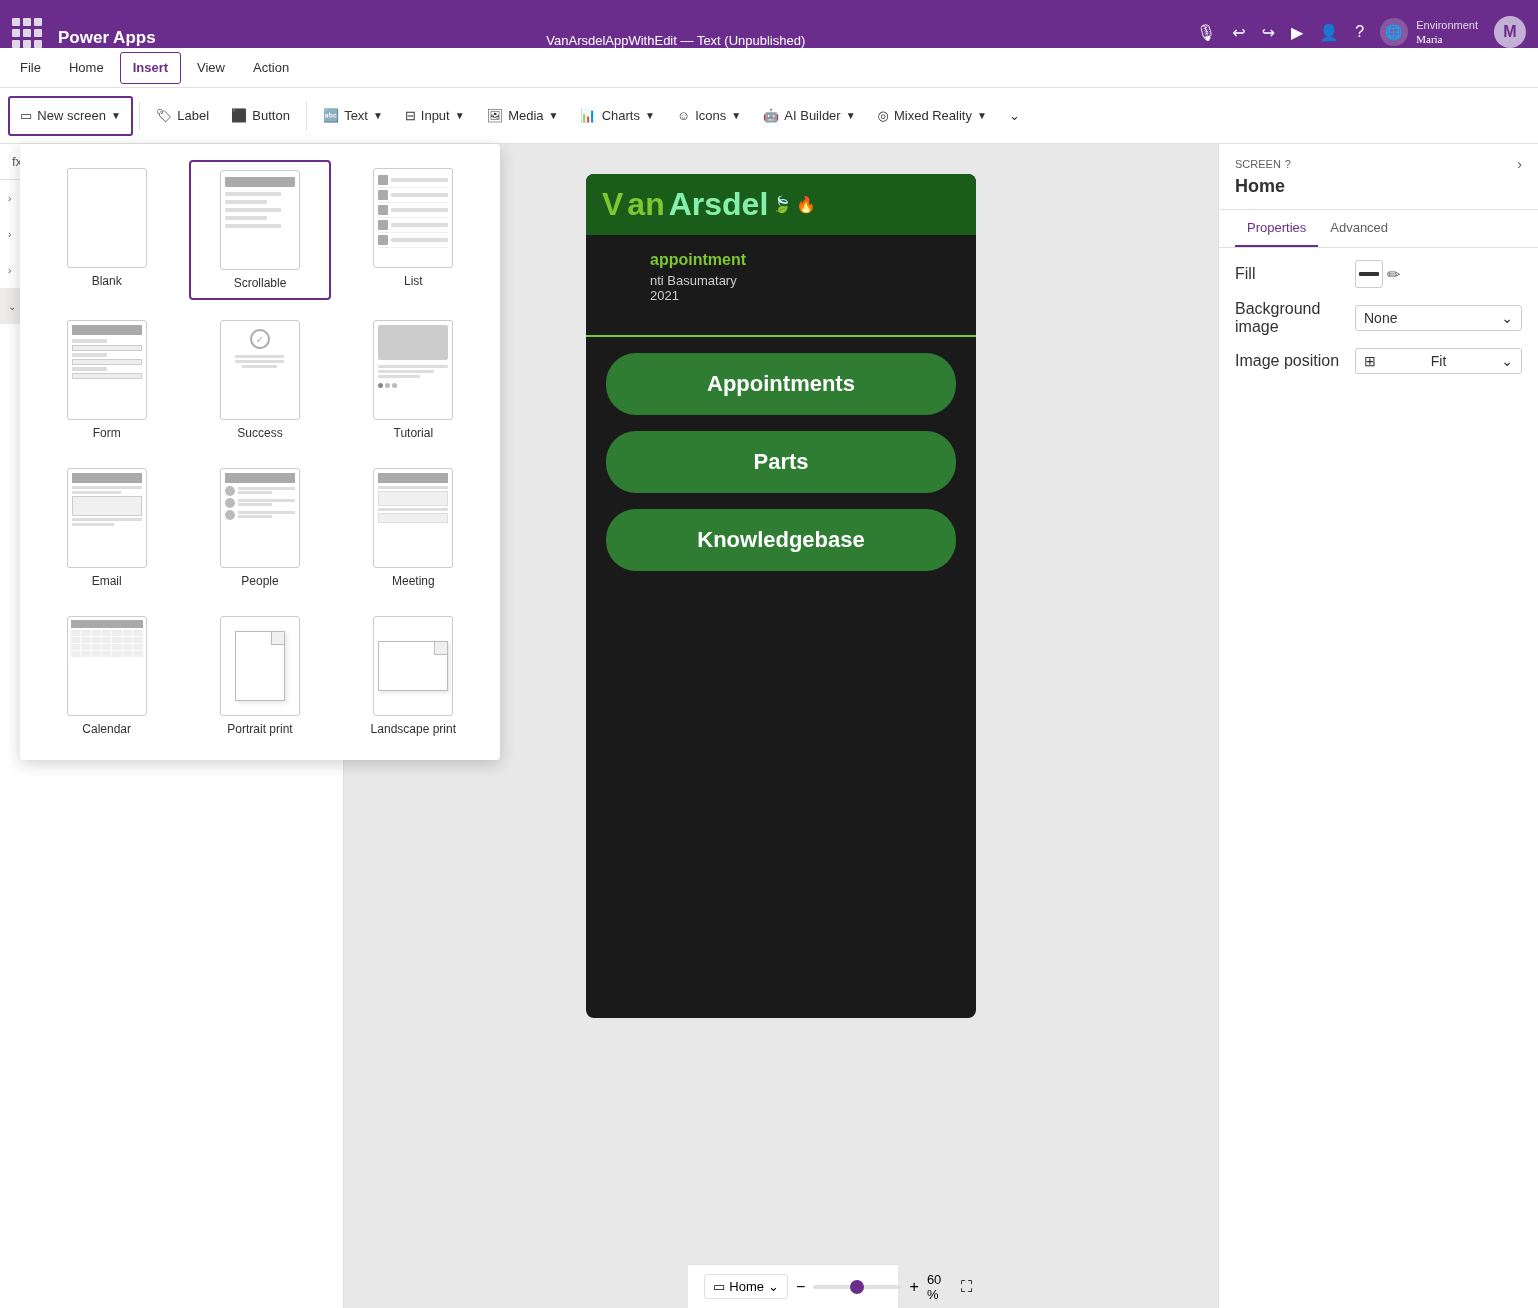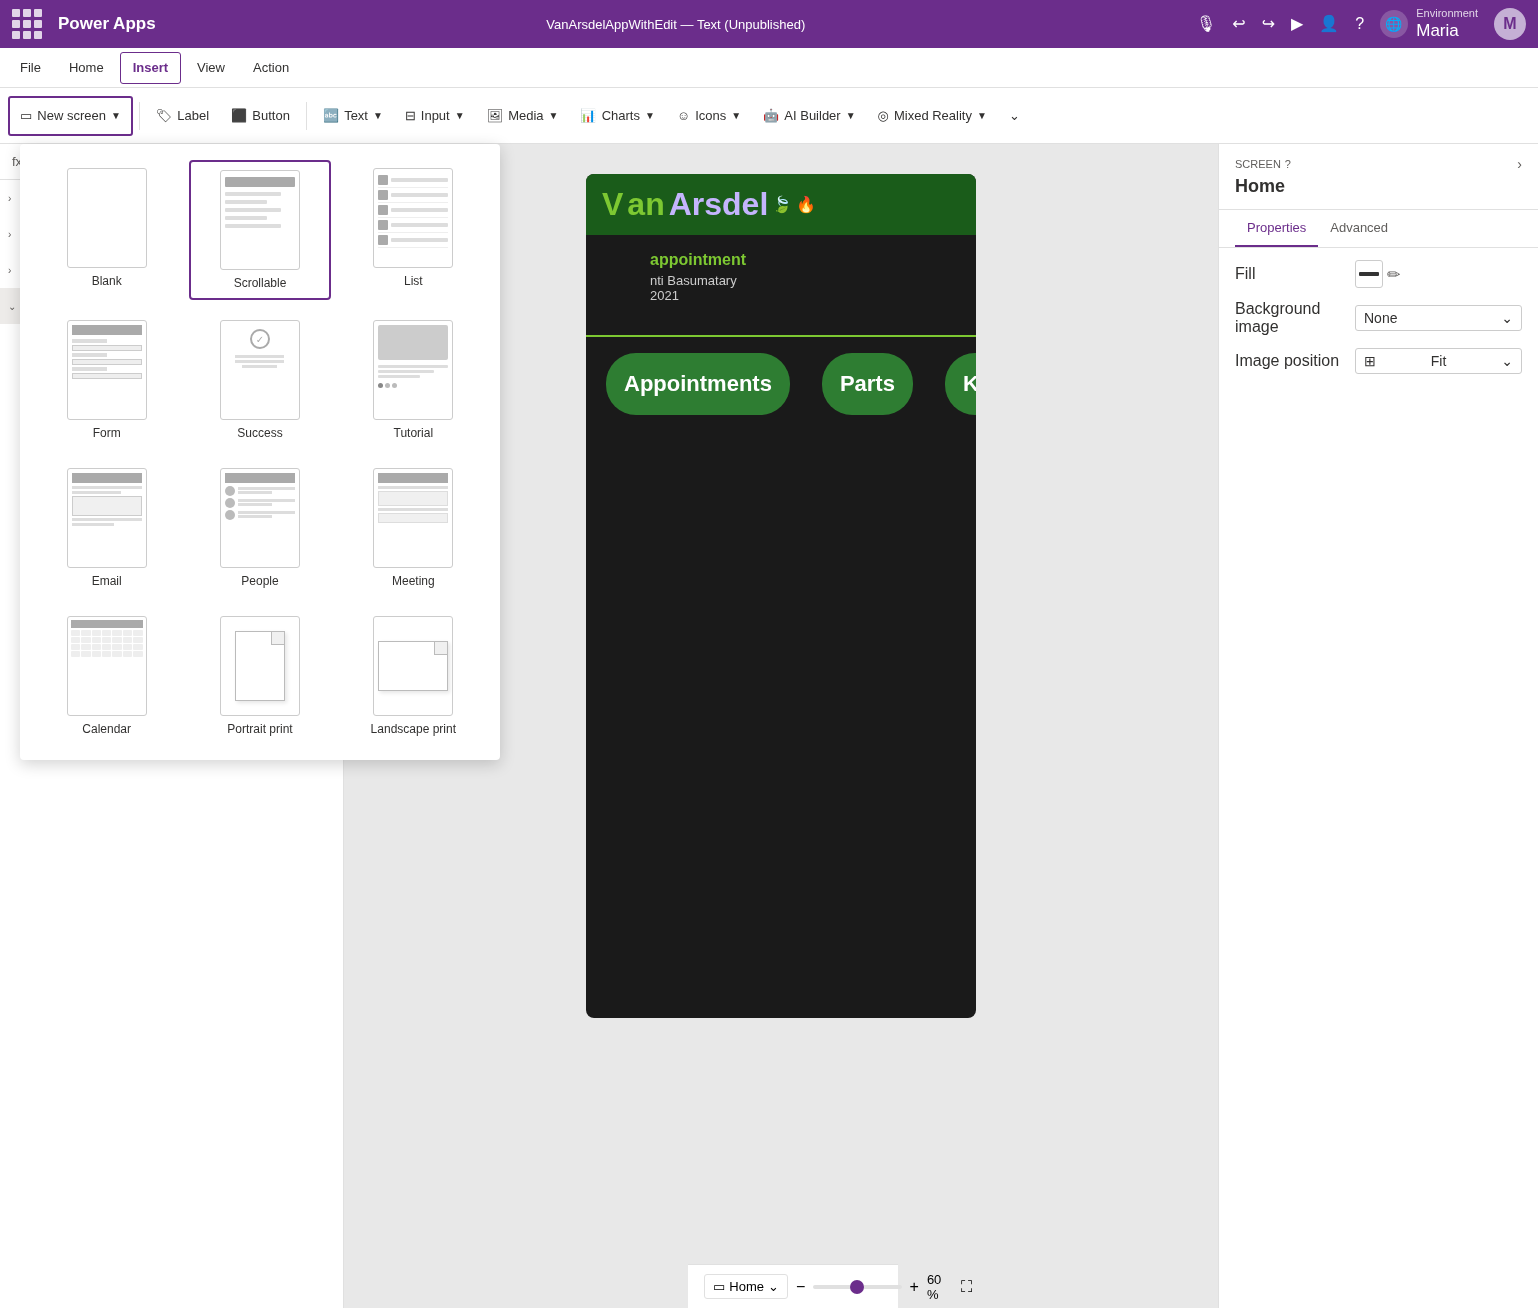--- a/index.html
+++ b/index.html
@@ -3,21 +3,21 @@
   <meta charset="utf-8">
   <style>
     * { box-sizing: border-box; margin: 0; padding: 0; font-family: 'Segoe UI', sans-serif; }
     body { width: 1538px; height: 1308px; overflow: hidden; background: #f3f2f1; }
 
     
     .titlebar {
       height: 48px;
       background: #6b2d8b;
       display: flex;
-      align-items: center;
+      align-items: flex-end;
       padding: 0 12px;
       gap: 12px;
     }
     .titlebar-grid {
       display: grid;
       grid-template-columns: repeat(3,8px);
       grid-template-rows: repeat(3,8px);
       gap: 3px;
       cursor: pointer;
     }
@@ -53,21 +53,21 @@
     }
     .env-icon {
       width: 28px; height: 28px;
       background: rgba(255,255,255,0.2);
       border-radius: 50%;
       display: flex; align-items: center; justify-content: center;
       color: white; font-size: 14px;
     }
     .env-text { display: flex; flex-direction: column; line-height: 1.3; }
     .env-label { font-size: 11px; opacity: 0.8; }
-    .env-name { font-size: 17px; font-weight: 500; }
+    .env-name { font-size: 11px; font-weight: 500; font-family: Liberation Serif, serif; }
     .titlebar-icons {
       display: flex;
       align-items: center;
       gap: 16px;
       color: white;
       font-size: 16px;
     }
     .avatar {
       width: 32px; height: 32px;
       background: #c5b0d5;
@@ -424,22 +424,22 @@
       font-weight: 600;
       margin-bottom: 4px;
     }
     .preview-sub { color: #ccc; font-size: 13px; }
     .preview-sub2 { color: #ccc; font-size: 13px; }
 
     .preview-divider { height: 2px; background: #7dc832; margin: 16px 0; }
 
     .preview-buttons {
       display: flex;
-      flex-direction: row;
-      gap: 32px;
+      flex-direction: column;
+      gap: 16px;
       padding: 0 20px;
     }
     .preview-btn {
       background: #2e7d32;
       color: white;
       border-radius: 30px;
       padding: 18px;
       text-align: center;
       font-size: 22px;
       font-weight: bold;
@@ -924,21 +924,21 @@
     </div>
   </div>
 
   <div class="canvas-area">
     <div class="app-preview">
 
       <div class="preview-header">
         <div class="preview-logo">
           <span class="preview-logo-text">V</span>
           <span style="color:#7dc832;font-size:32px;font-weight:700">an</span>
-          <span style="color:#c4b5fd;font-size:32px;font-weight:700">Arsdel</span>
+          <span style="color:#86efac;font-size:32px;font-weight:700">Arsdel</span>
           <span>🍃</span>
           <span>🔥</span>
         </div>
       </div>
 
       <div class="preview-content">
         <div class="preview-appointment-info">appointment</div>
         <div class="preview-sub">nti Basumatary</div>
         <div class="preview-sub2">2021</div>
       </div>

